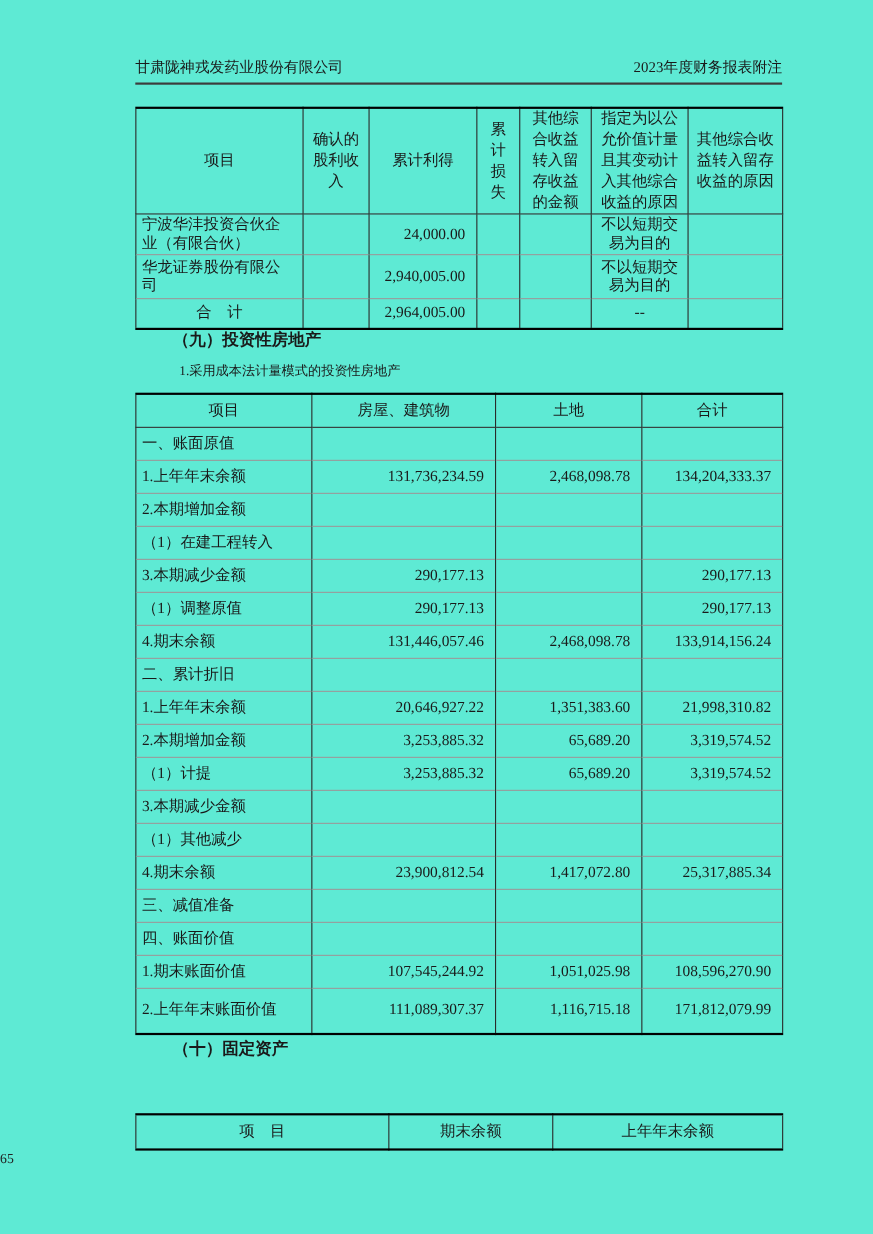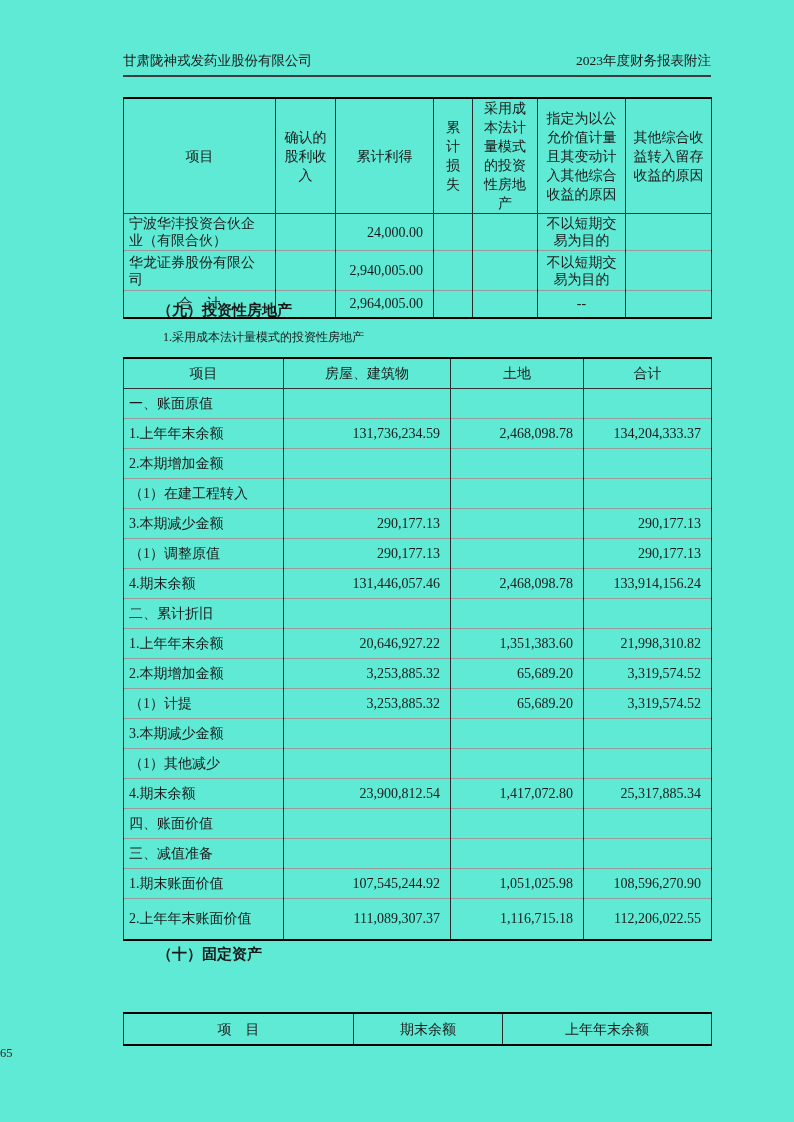--- a/index.html
+++ b/index.html
@@ -82,21 +82,21 @@
           <col style="width: 65px;">
           <col style="width: 88px;">
           <col style="width: 86px;">
         </colgroup>
         <thead>
           <tr style="height: 94px;">
             <th>项目</th>
             <th class="hc-3">确认的股利收入</th>
             <th>累计利得</th>
             <th class="hc-narrow">累计损失</th>
-            <th class="hc-3">采用成本法计量模式的投资性房地产</th>
+            <th class="hc-3">其他综合收益转入留存收益的金额</th>
             <th class="hc-5">指定为以公允价值计量且其变动计入其他综合收益的原因</th>
             <th class="hc-5">其他综合收益转入留存收益的原因</th>
           </tr>
         </thead>
         <tbody>
           <tr style="height: 36px;">
             <td class="al-left">宁波华沣投资合伙企业（有限合伙）</td>
             <td class="al-center"></td>
             <td class="al-right">24,000.00</td>
             <td class="al-center"></td>
@@ -222,42 +222,42 @@
             <td class="al-right"></td>
             <td class="al-right"></td>
           </tr>
           <tr style="height: 30px;">
             <td class="al-left">4.期末余额</td>
             <td class="al-right">23,900,812.54</td>
             <td class="al-right">1,417,072.80</td>
             <td class="al-right">25,317,885.34</td>
           </tr>
           <tr style="height: 30px;">
+            <td class="al-left">三、减值准备</td>
+            <td class="al-right"></td>
+            <td class="al-right"></td>
+            <td class="al-right"></td>
+          </tr>
+          <tr style="height: 30px;">
             <td class="al-left">四、账面价值</td>
-            <td class="al-right"></td>
-            <td class="al-right"></td>
-            <td class="al-right"></td>
-          </tr>
-          <tr style="height: 30px;">
-            <td class="al-left">三、减值准备</td>
             <td class="al-right"></td>
             <td class="al-right"></td>
             <td class="al-right"></td>
           </tr>
           <tr style="height: 30px;">
             <td class="al-left">1.期末账面价值</td>
             <td class="al-right">107,545,244.92</td>
             <td class="al-right">1,051,025.98</td>
             <td class="al-right">108,596,270.90</td>
           </tr>
           <tr style="height: 42px;">
             <td class="al-left">2.上年年末账面价值</td>
             <td class="al-right">111,089,307.37</td>
             <td class="al-right">1,116,715.18</td>
-            <td class="al-right">112,206,022.55</td>
+            <td class="al-right">171,812,079.99</td>
           </tr>
         </tbody>
       </table>
 
     <div class="sec sec10">（十）固定资产</div>
 
     <table id="t3" class="fin">
         <colgroup>
           <col style="width: 230px;">
           <col style="width: 149px;">

